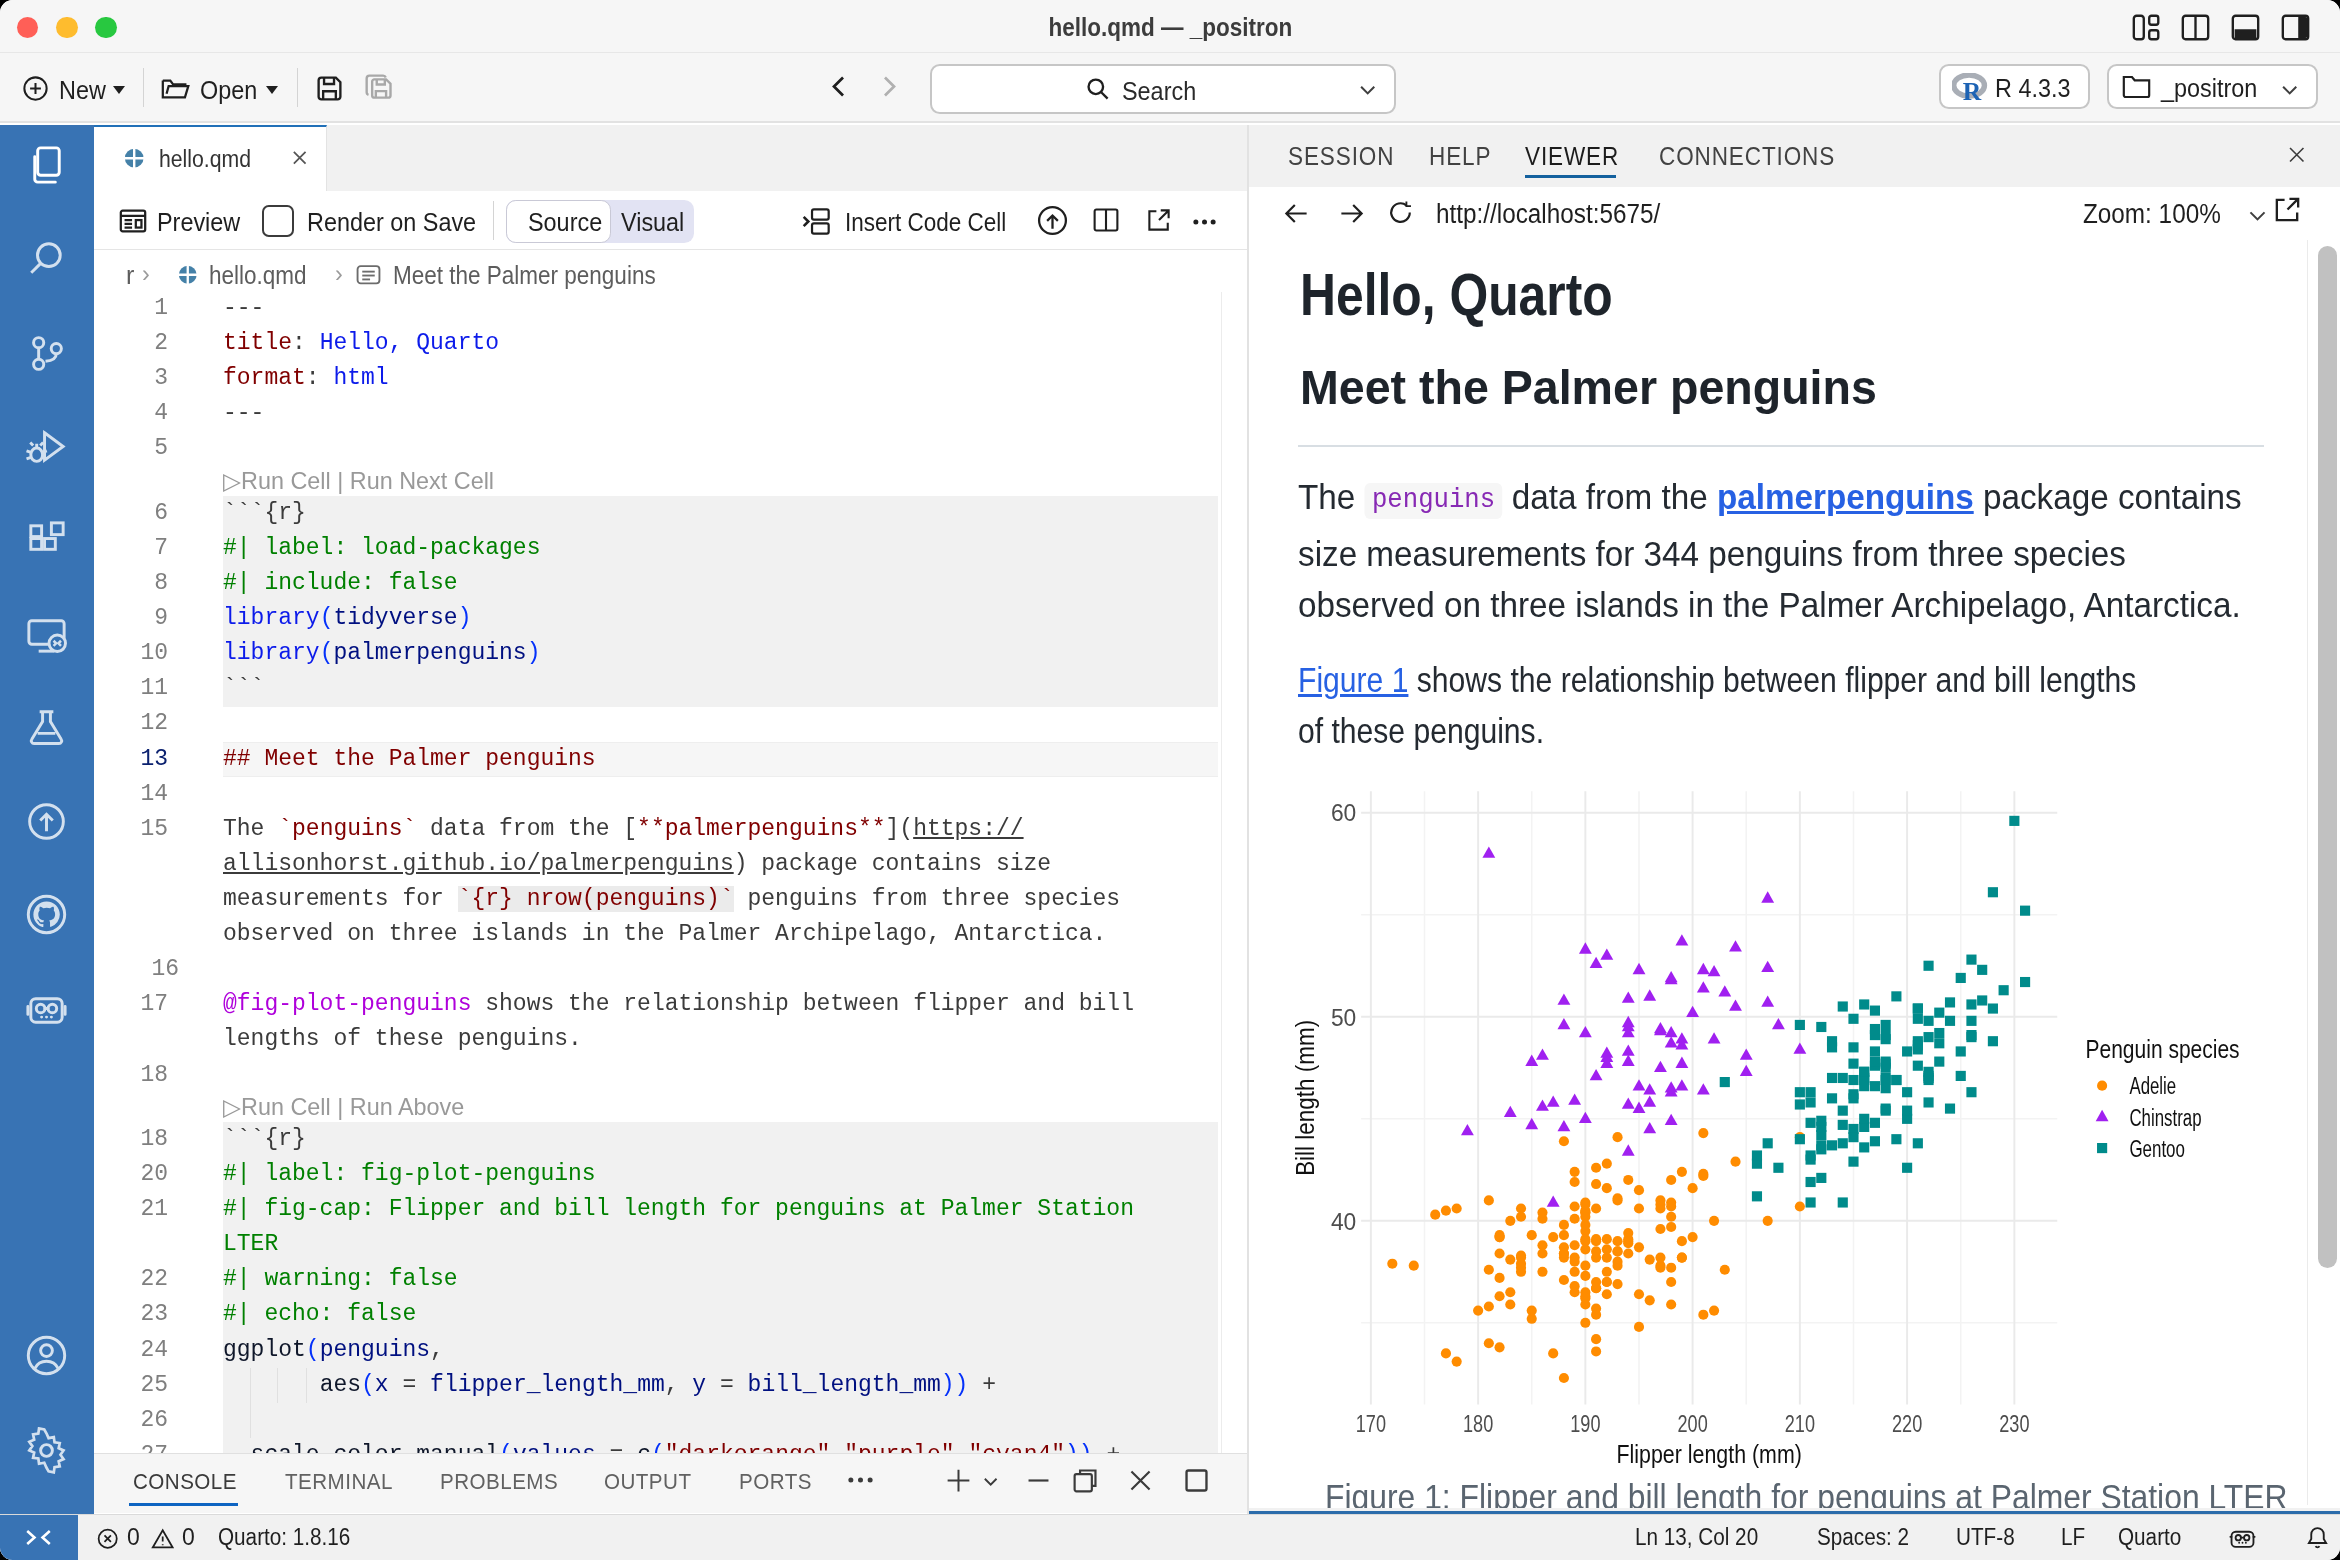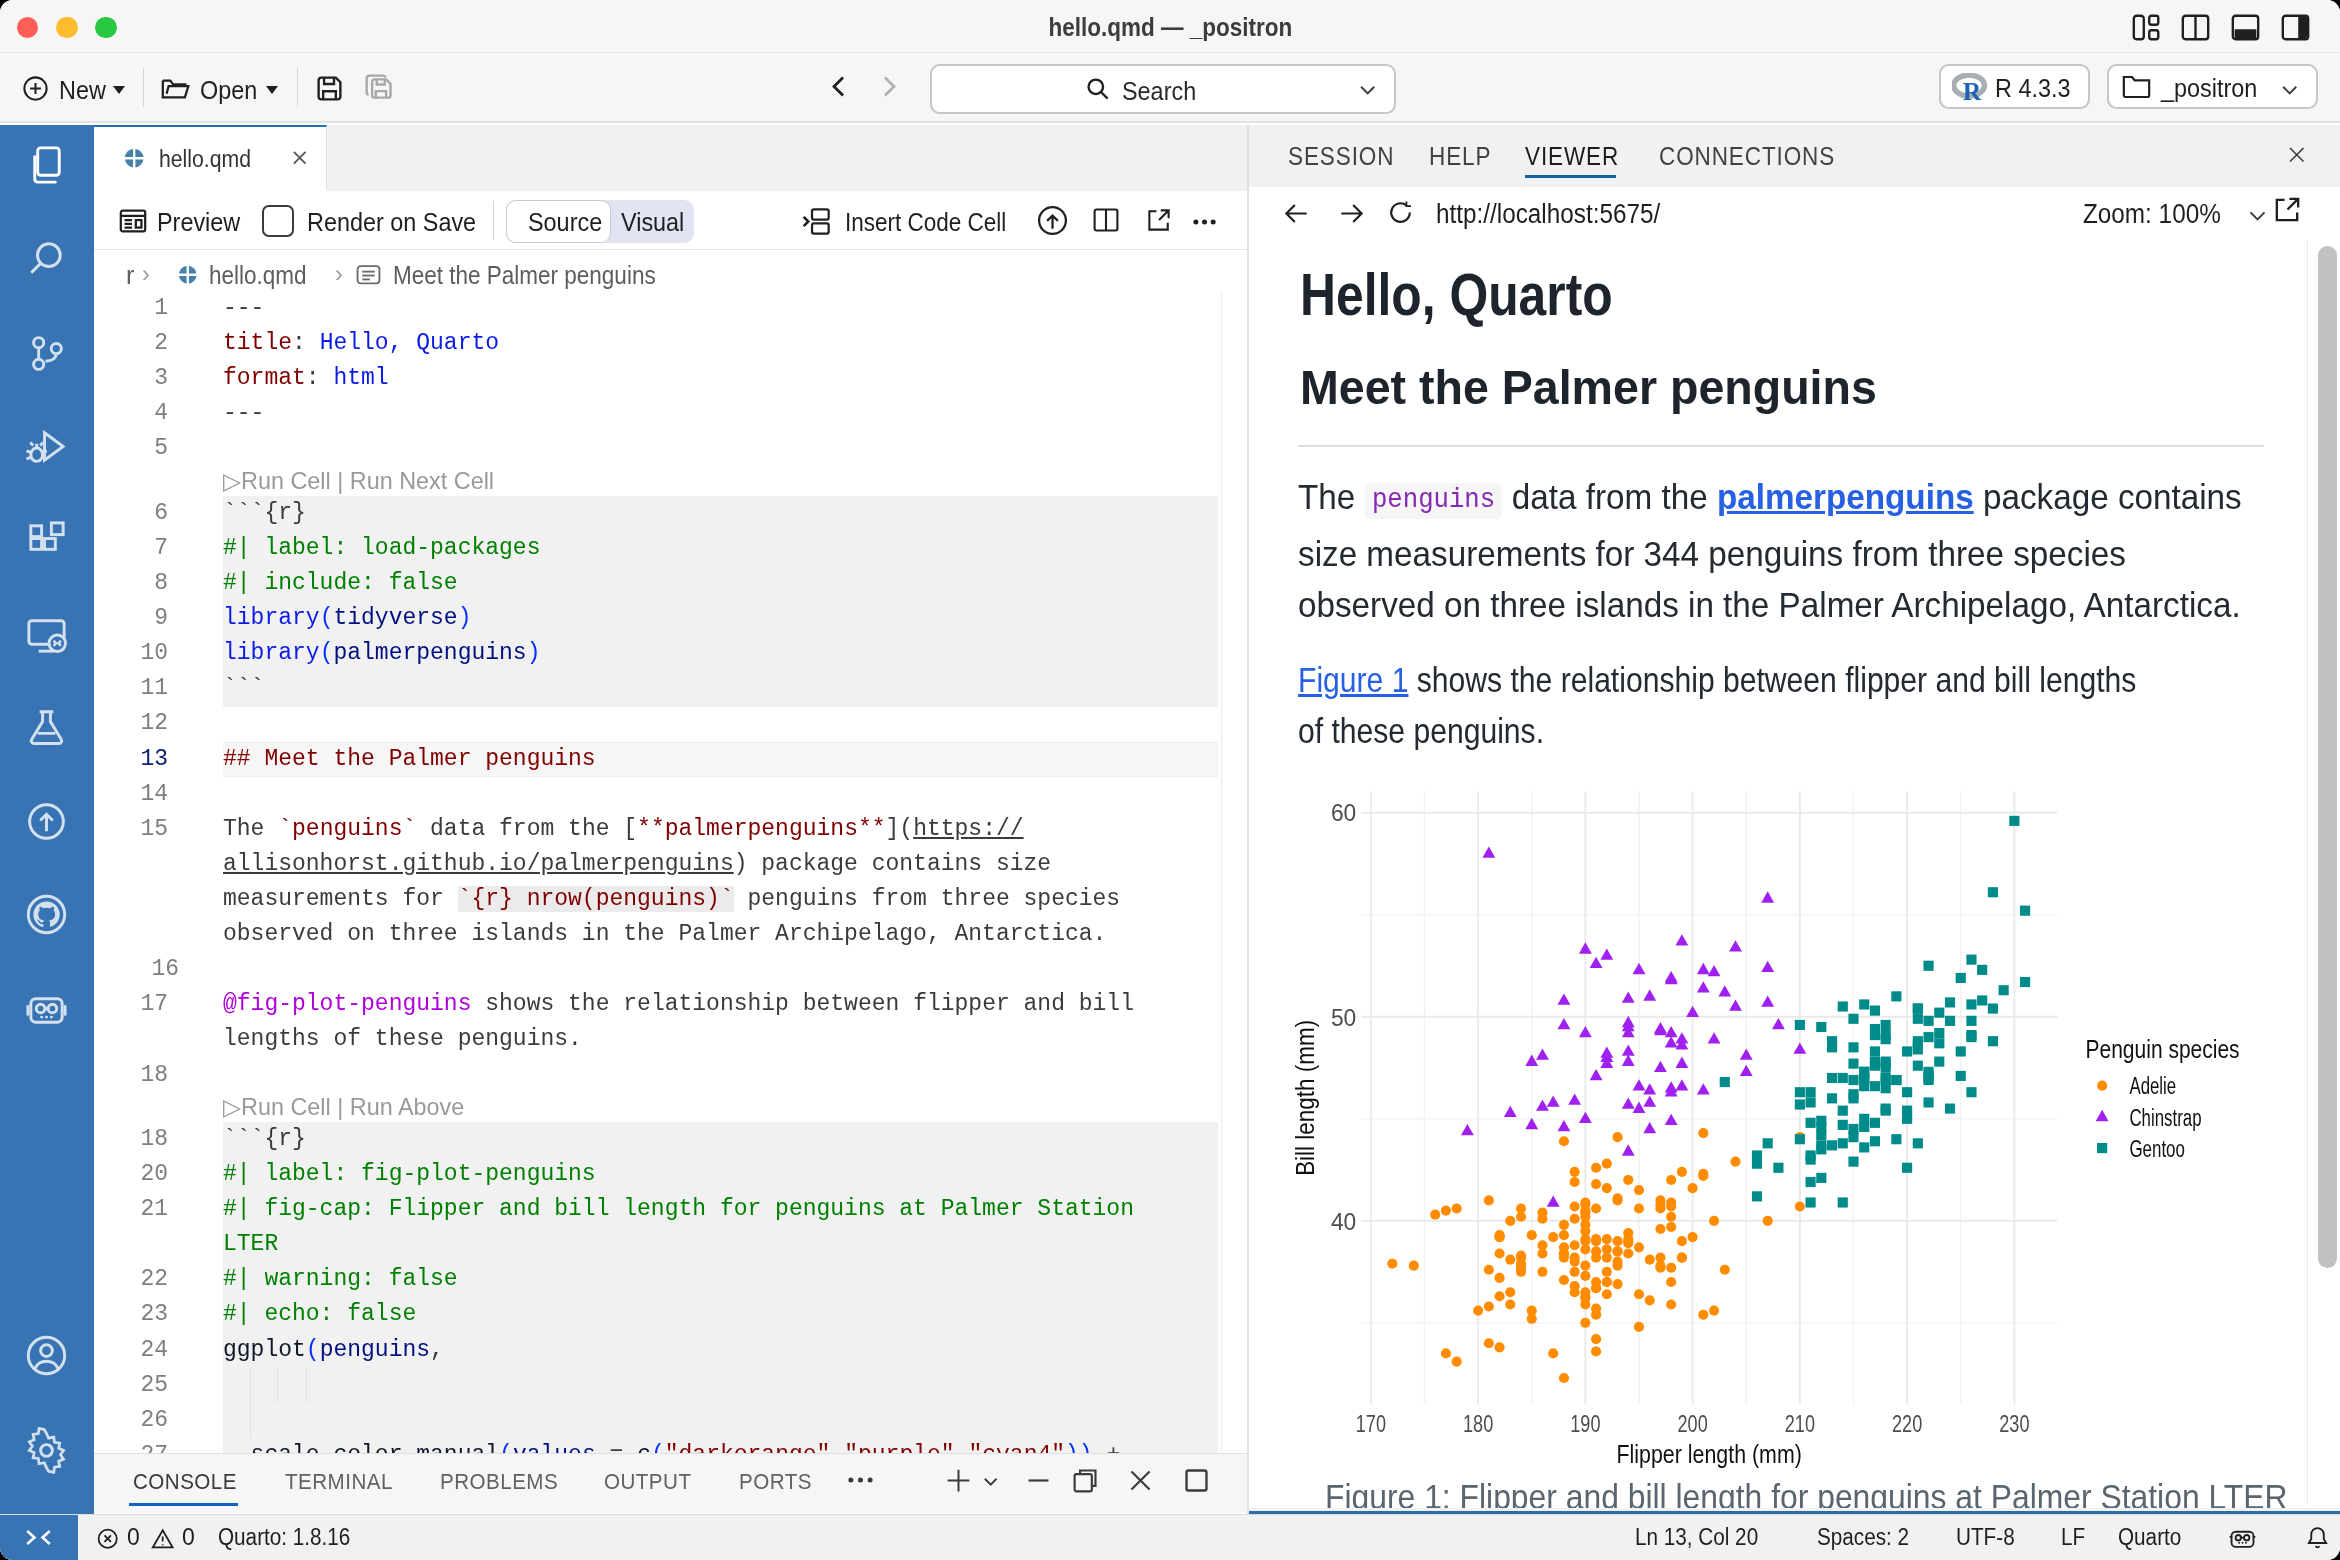--- a/index.html
+++ b/index.html
@@ -293,20 +293,21 @@
 <div class="ln" style="left:0;top:900px">21</div>
 <div class="cl" style="top:900px"><span class="cg">#| fig-cap: Flipper and bill length for penguins at Palmer Station</span></div>
 <div class="cl" style="top:935px"><span class="cg">LTER</span></div>
 <div class="ln" style="left:0;top:970px">22</div>
 <div class="cl" style="top:970px"><span class="cg">#| warning: false</span></div>
 <div class="ln" style="left:0;top:1005px">23</div>
 <div class="cl" style="top:1005px"><span class="cg">#| echo: false</span></div>
 <div class="ln" style="left:0;top:1041px">24</div>
 <div class="cl" style="top:1041px"><span class="fn">ggplot</span><span class="pr">(</span><span class="vr">penguins</span>,</div>
 <div class="ln" style="left:0;top:1076px">25</div>
+<div class="cl" style="top:1076px">       <span class="fn">aes</span><span class="pr">(</span><span class="vr">x</span> = <span class="vr">flipper_length_mm</span>, <span class="vr">y</span> = <span class="vr">bill_length_mm</span><span class="pr">))</span> +</div>
 <div class="ln" style="left:0;top:1111px">26</div>
 <div class="ln" style="left:0;top:1146px">27</div>
 <div class="cl" style="top:1146px">  <span class="fn">scale_color_manual</span><span class="pr">(</span><span class="vr">values</span> = <span class="fn">c</span><span class="pr">(</span><span class="k">"darkorange"</span>,<span class="k">"purple"</span>,<span class="k">"cyan4"</span><span class="pr">))</span> +</div>
 </div>
 <div class="ab" id="panelhead"></div>
 <div class="ab ptab" style="left:133px;color:#3b3b3b">CONSOLE</div>
 <div class="ab" style="left:129px;top:1503px;width:109px;height:2.9px;background:#0e64c2"></div>
 <div class="ab ptab" style="left:285px">TERMINAL</div>
 <div class="ab ptab" style="left:440px">PROBLEMS</div>
 <div class="ab ptab" style="left:604px">OUTPUT</div>

